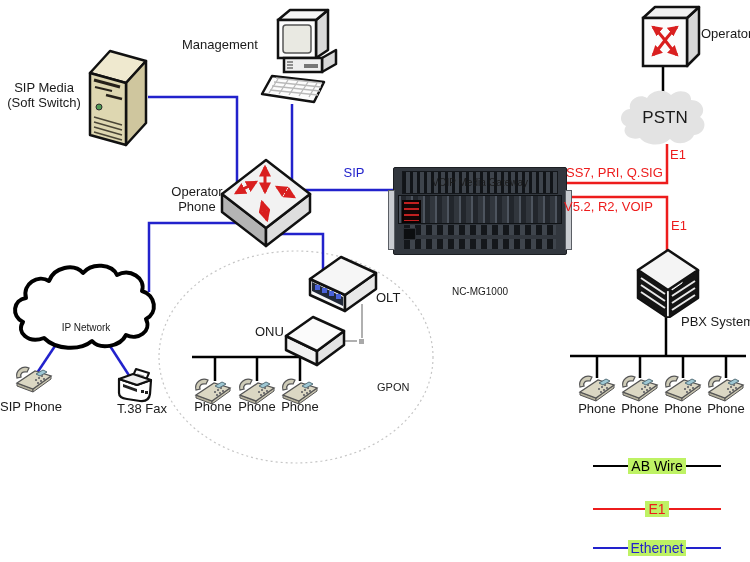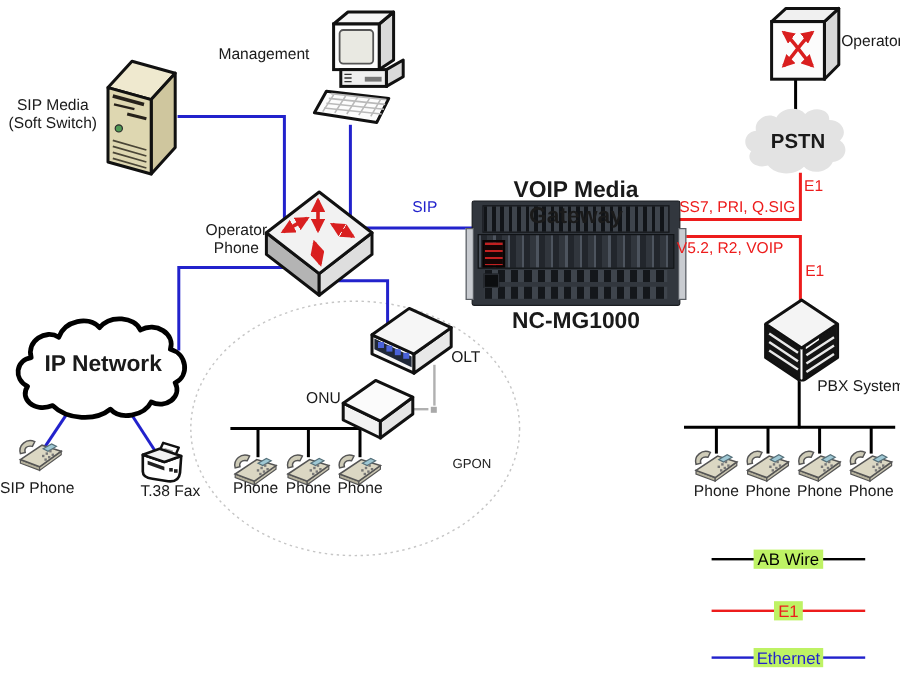--- a/index.html
+++ b/index.html
@@ -16,25 +16,25 @@
   }
   #stage svg{display:block;}
   .lines{position:absolute;left:0;top:0;z-index:1;}
   .l-eth{stroke:var(--c-eth);stroke-width:2.5;fill:none;}
   .l-e1{stroke:var(--c-e1);stroke-width:2.5;fill:none;}
   .l-ab{stroke:var(--c-ab);stroke-width:2.5;fill:none;}
   .l-fiber{stroke:var(--c-fiber);stroke-width:2;fill:none;}
   .icon{position:absolute;z-index:2;}
   .label{position:absolute;z-index:3;font-size:13px;line-height:1.15;white-space:nowrap;}
   .label.center{text-align:center;white-space:normal;}
-  .label.bold{font-weight:bold;}
+  .label.bold{font-weight:normal;}
   .label.blue{color:var(--c-eth);}
   .label.red{color:var(--c-e1);}
   .label.small{font-size:11px;color:#222;}
-  .label.big{font-size:19px;}
+  .label.big{font-size:10px;margin-top:29px;}
   .label.huge{font-size:17px;}
 
   
   .gateway{position:absolute;left:393px;top:167px;width:172px;height:86px;z-index:2;
     background:#32373e;border:1px solid #1b1e22;border-radius:2px;}
   .gw-ear{position:absolute;top:22px;width:5px;height:58px;background:#c9ccd1;border:1px solid #5a5e64;}
   .gw-ear-l{left:-6px;} .gw-ear-r{right:-6px;}
   .gw-top{position:absolute;left:8px;right:8px;top:3px;height:21px;border:1px solid #14171b;
     background:repeating-linear-gradient(90deg,#111418 0 3px,#3e444c 3px 7px);}
   .gw-mid{position:absolute;left:4px;right:4px;top:27px;height:27px;border:1px solid #101316;

